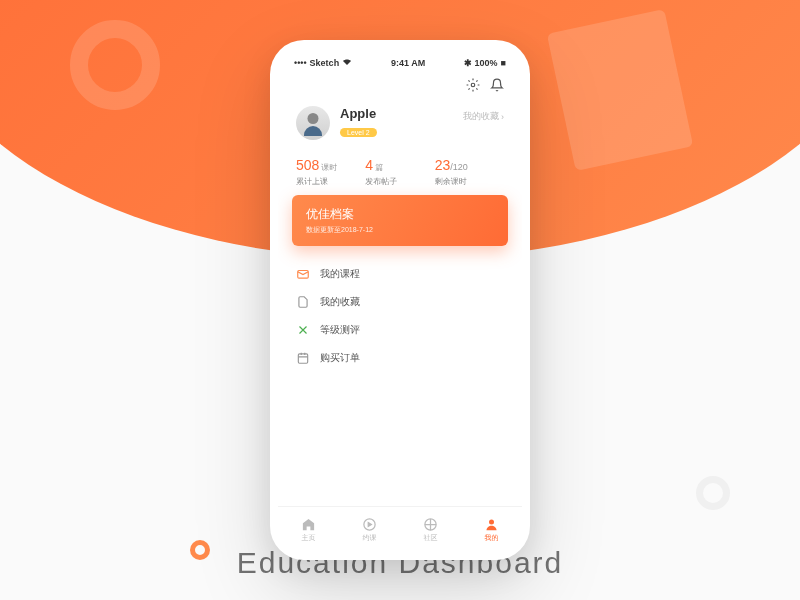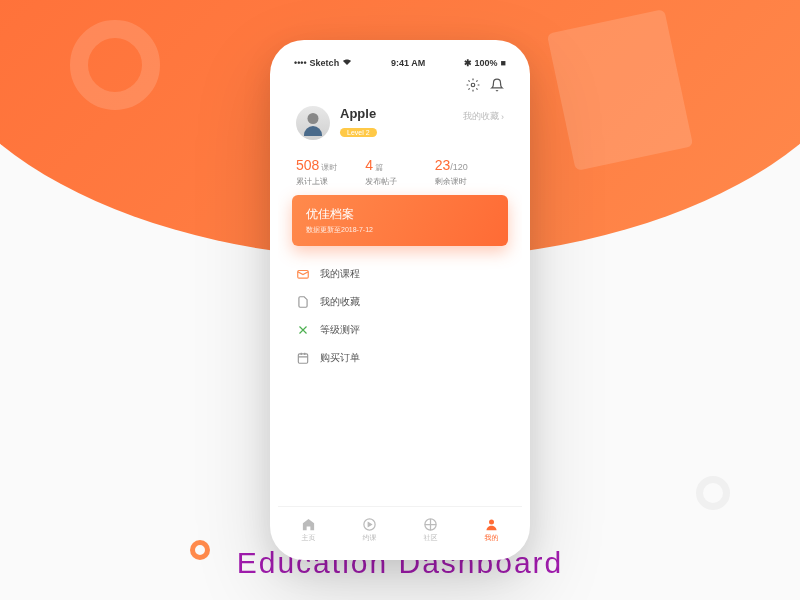--- a/index.html
+++ b/index.html
@@ -3,21 +3,21 @@
 <meta charset="utf-8">
 <style>
 *{margin:0;padding:0;box-sizing:border-box;font-family:-apple-system,BlinkMacSystemFont,"Segoe UI",sans-serif}
 body{width:800px;height:600px;background:#fafafa;position:relative;overflow:hidden}
 .bg-arc{position:absolute;top:-260px;left:-80px;width:960px;height:520px;background:linear-gradient(135deg,#ff6b35,#ff8a4c);border-radius:50%}
 .bg-circle-1{position:absolute;top:20px;left:70px;width:90px;height:90px;border:18px solid rgba(255,255,255,0.15);border-radius:50%}
 .bg-circle-2{position:absolute;bottom:40px;left:190px;width:20px;height:20px;border:5px solid #ff8a4c;border-radius:50%}
 .bg-circle-3{position:absolute;bottom:90px;right:70px;width:34px;height:34px;border:7px solid #f0f0f0;border-radius:50%}
 .bg-doc{position:absolute;top:20px;right:120px;width:120px;height:140px;opacity:0.15;transform:rotate(-12deg)}
 .bg-doc::before{content:"";position:absolute;inset:0;background:#fff;border-radius:6px}
-.bg-text{position:absolute;bottom:20px;left:0;right:0;text-align:center;font-size:30px;font-weight:300;color:#a21caf;letter-spacing:2px}
+.bg-text{position:absolute;bottom:20px;left:0;right:0;text-align:center;font-size:30px;font-weight:300;color:#737373;letter-spacing:2px}
 .phone{position:absolute;left:50%;top:50%;transform:translate(-50%,-50%);width:260px;height:520px;background:#fff;border-radius:34px;box-shadow:0 30px 80px rgba(0,0,0,0.15),0 10px 30px rgba(0,0,0,0.1)}
 .phone-inner{position:absolute;inset:8px;border-radius:28px;background:#fff;overflow:hidden}
 .status-bar{display:flex;justify-content:space-between;align-items:center;padding:10px 16px 6px;font-size:9px;font-weight:600;color:#333}
 .status-left,.status-right{display:flex;align-items:center;gap:3px}
 .top-icons{display:flex;justify-content:flex-end;gap:10px;padding:4px 18px 2px}
 .top-icons svg{width:14px;height:14px;cursor:pointer}
 .profile{display:flex;align-items:flex-start;padding:8px 18px 10px;position:relative}
 .avatar{width:34px;height:34px;border-radius:50%;background:linear-gradient(180deg,#e8e8e8 0%,#d0d0d0 100%);position:relative;flex-shrink:0}
 .avatar::before{content:"";position:absolute;top:7px;left:50%;transform:translateX(-50%);width:11px;height:11px;background:#888;border-radius:50%}
 .avatar::after{content:"";position:absolute;bottom:4px;left:50%;transform:translateX(-50%);width:18px;height:10px;background:#4a6a8a;border-radius:9px 9px 0 0}

